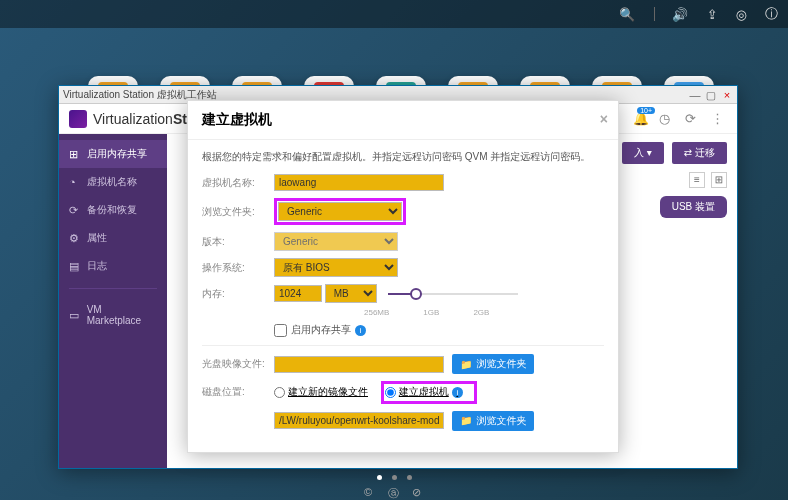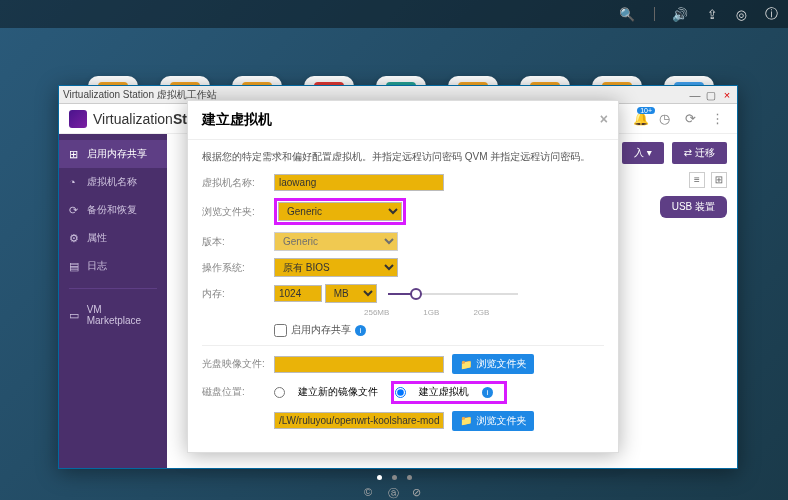--- a/index.html
+++ b/index.html
@@ -57,21 +57,21 @@
 .fctrl select { width:104px; }
 .fctrl select.wide { width:124px; }
 .highlight { border:3px solid #d81bff; padding:1px; display:inline-block; }
 .slider { width:130px; height:2px; background:#ddd; position:relative; margin-left:8px; display:inline-block; vertical-align:middle; }
 .slider::before { content:""; position:absolute; left:0; width:26px; height:2px; background:#5e3e85; }
 .slider .knob { position:absolute; left:22px; top:-5px; width:12px; height:12px; border-radius:50%; background:#fff; border:2px solid #5e3e85; cursor:pointer; }
 .ticks { font-size:8px; color:#aaa; margin-left:162px; display:flex; gap:34px; margin-top:-2px; margin-bottom:6px; }
 .chk { display:flex; align-items:center; gap:4px; font-size:10px; color:#555; }
 .info { width:11px; height:11px; border-radius:50%; background:#1e88e5; color:#fff; font-size:8px; text-align:center; line-height:11px; display:inline-block; }
 .browse { background:#1e88e5; color:#fff; font-size:10px; padding:3px 8px; border-radius:2px; display:inline-flex; align-items:center; gap:4px; margin-left:8px; cursor:pointer; }
-.radio { display:inline-flex; align-items:center; gap:13px; font-size:10px; margin-right:10px; }
+.radio { display:inline-flex; align-items:center; gap:3px; font-size:10px; margin-right:10px;text-decoration:underline; }
 .radio input { width:11px; height:11px; }
 .pathbox { width:220px; font-size:9px; padding:2px 4px; border:1px solid #bbb; }
 
 .pager { position:absolute; bottom:20px; left:0; right:0; display:flex; justify-content:center; gap:10px; }
 .pager .dot { width:5px; height:5px; border-radius:50%; background:#888; }
 .pager .dot.active { background:#fff; }
 .bottombar { position:absolute; bottom:2px; left:0; right:0; display:flex; justify-content:center; gap:12px; }
 .bicon { width:12px; height:12px; color:#aaa; font-size:11px; }
 </style>
 </head>

